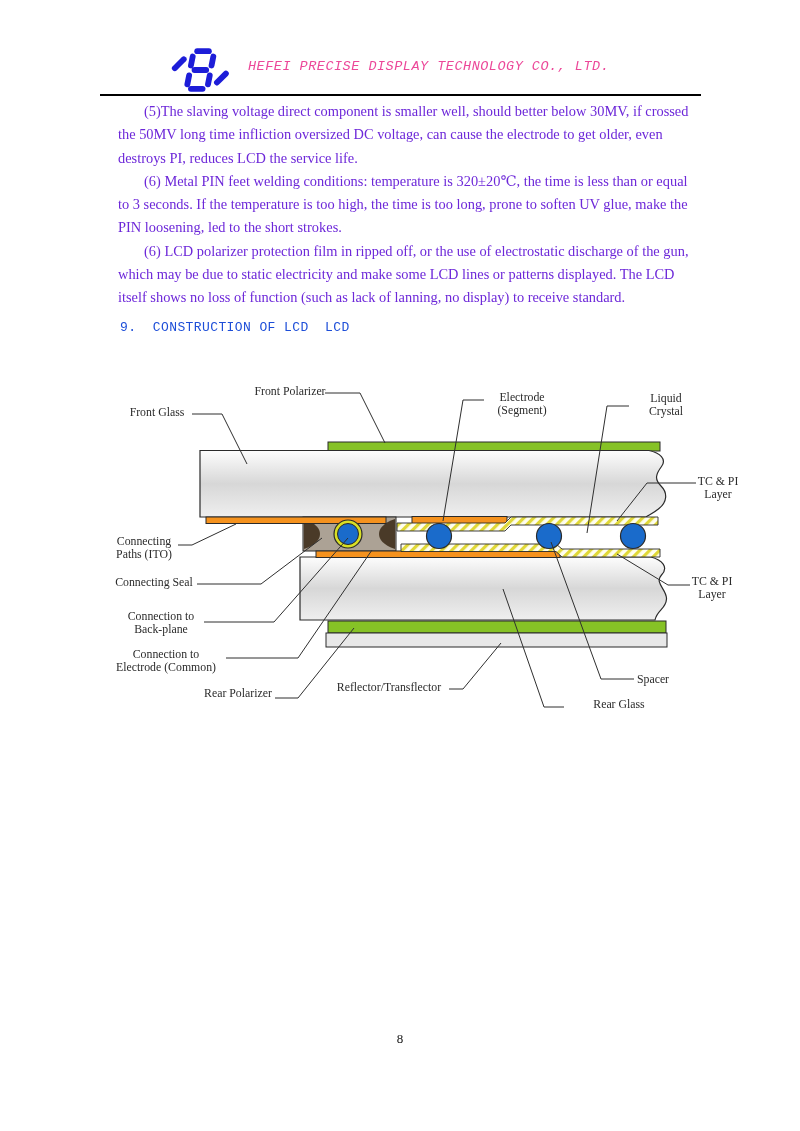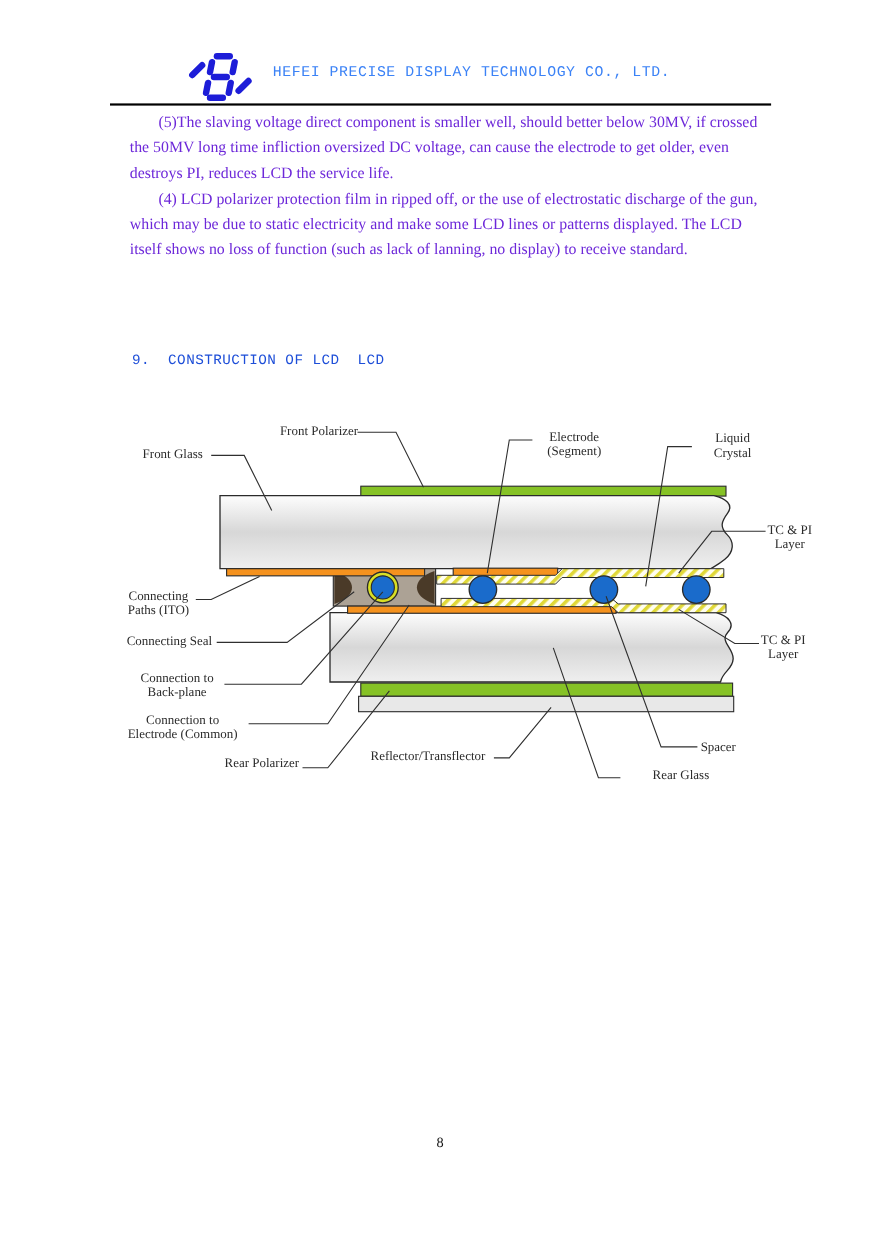--- a/index.html
+++ b/index.html
@@ -5,21 +5,21 @@
   html,body{margin:0;padding:0;background:#888;}
   .page{
     position:relative;width:800px;height:1131px;background:#ffffff;
     margin:0 auto;overflow:hidden;
     font-family:"Liberation Serif","DejaVu Serif",serif;color:#141414;
   }
   .logo{position:absolute;left:157px;top:44px;width:84px;height:52px;}
   .company-title{
     position:absolute;left:248px;top:59px;
     font-family:"Liberation Mono","DejaVu Sans Mono",monospace;
-    font-size:13.5px;letter-spacing:.5px;color:#3b82f6;white-space:pre;
+    font-size:13.5px;letter-spacing:.5px;color:#ec4899;white-space:pre;font-style:italic;
   }
   .header-rule{position:absolute;left:100px;top:94px;width:601px;height:2px;background:#000;}
   .body-text{
     position:absolute;left:118px;top:100px;width:578px;
     font-size:14.4px;line-height:23.3px;text-align:left;color:#6d28d9;
   }
   .body-text p{margin:0;text-indent:26px;}
   .section-heading{
     position:absolute;left:120px;top:320px;
     font-family:"Liberation Mono","DejaVu Sans Mono",monospace;
@@ -53,21 +53,22 @@
       <path d="M33,50 L46,50"></path>
       <path d="M15,27 L25,17"></path>
       <path d="M62,43 L72,33"></path>
     </g>
   </svg>
   <div class="company-title">HEFEI PRECISE DISPLAY TECHNOLOGY CO., LTD.</div>
   <div class="header-rule"></div>
 
   <div class="body-text">
     <p>(5)The slaving voltage direct component is smaller well, should better below 30MV, if crossed the 50MV long time infliction oversized DC voltage, can cause the electrode to get older, even destroys PI, reduces LCD the service life.</p>
-    <p>(4) LCD polarizer protection film in ripped off, or the use of electrostatic discharge of the gun, which may be due to static electricity and make some LCD lines or patterns displayed. The LCD itself shows no loss of function (such as lack of lanning, no display) to receive standard.</p>
+    <p>(6) Metal PIN feet welding conditions: temperature is 320±20℃, the time is less than or equal to 3 seconds. If the temperature is too high, the time is too long, prone to soften UV glue, make the PIN loosening, led to the short strokes.</p>
+    <p>(6) LCD polarizer protection film in ripped off, or the use of electrostatic discharge of the gun, which may be due to static electricity and make some LCD lines or patterns displayed. The LCD itself shows no loss of function (such as lack of lanning, no display) to receive standard.</p>
   </div>
 
   <div class="section-heading">9.  CONSTRUCTION OF LCD  LCD</div>
 
   <div class="diagram">
     <svg width="800" height="1131" viewBox="0 0 800 1131">
       <defs>
         <linearGradient id="glassGrad" x1="0" y1="0" x2="0" y2="1">
           <stop offset="0%" stop-color="#fdfdfd"></stop>
           <stop offset="50%" stop-color="#d7d7d7"></stop>

